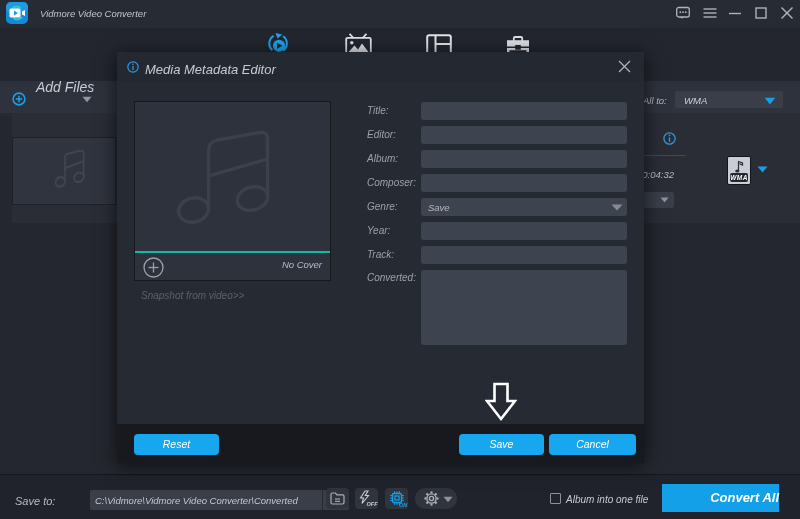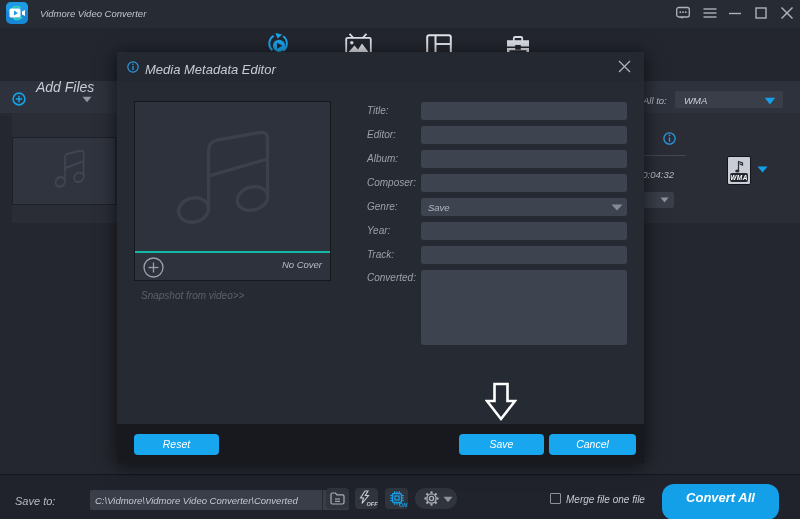--- a/index.html
+++ b/index.html
@@ -27,21 +27,21 @@
 #mini-dd { left:630px; top:192px; width:44px; height:16px; background:#3a3e48; border-radius:2px; }
 #rline { left:640px; top:155px; width:46px; height:1px; background:#42464f; }
 #wmafile { left:727px; top:156px; width:24px; height:29px; background:#c9cdd5; border:1px solid #13151a; border-radius:2px; }
 #wmafile .lbl { position:absolute; left:2px; right:2px; bottom:2px; height:9px; background:#23262d; border-radius:2px; color:#fff; font-size:6.5px; text-align:center; line-height:9px; font-weight:bold; letter-spacing:0.5px;}
 
 #saveto { left:15px; top:495px; color:#b6bac2; font-size:11px; }
 #pathbox { left:58px; top:490px; width:259px; height:20px; background:#3a3e48; border-radius:2px;margin-left:32px; }
 #pathbox .ptxt { position:absolute; left:5px; top:5px; color:#c3c7cf; font-size:9.5px; }
 #pathbox .sep { position:absolute; right:26px; top:0; width:1px; height:20px; background:#262932; }
 .botbtn { top:488px; height:21px; background:#30343d; border-radius:4px; }
-#convertall { left:662px; top:484px; width:117px; height:36px; background:#14a0e9; border-radius:12px; color:#fff; font-size:13px; font-weight:bold; text-align:center; line-height:28px; }
+#convertall { left:662px; top:484px; width:117px; height:28px; background:#14a0e9; border-radius:0; color:#fff; font-size:13px; font-weight:bold; text-align:right; line-height:28px; }
 #merge-txt { left:566px; top:494px; color:#c6cad2; font-size:10px; }
 #merge-box { left:550px; top:493px; width:11px; height:11px; border:1px solid #8b919c; border-radius:1px; background:transparent; }
 
 #dialog { left:117px; top:52px; width:527px; height:411px; background:#262a33; box-shadow:0 2px 18px rgba(0,0,0,0.65); }
 #dlg-head { left:0; top:0; width:527px; height:30px; background:#242831; }
 #dlg-title { left:28px; top:10px; color:#c8cbd2; font-size:13px; }
 #dlg-foot { left:0; top:372px; width:527px; height:39px; background:#17191f; }
 #coverbox { left:17px; top:49px; width:197px; height:180px; background:#2e323c; border:1px solid #16181d; }
 #coverstrip { position:absolute; left:0; right:0; bottom:0; height:29px; border-top:2px solid #14b8a6; }
 #nocover { position:absolute; right:8px; bottom:10px; color:#b9bdc5; font-size:9.5px; }
@@ -233,21 +233,21 @@
           <line x1="12.1" y1="12.1" x2="13.5" y2="13.5"></line>
         <line x1="3.5" y1="13.5" x2="4.9" y2="12.1"></line>
           <line x1="12.1" y1="4.9" x2="13.5" y2="3.5"></line>
       </g>
     </g>
   </svg>
   <svg class="abs" style="left:443px;top:496px" width="10" height="7" viewBox="0 0 10 7">
       <path d="M0.5 0.8 L9.5 0.8 L5 6.2 Z" fill="#8d929d"></path>
     </svg>
   <div class="abs" id="merge-box"></div>
-  <div class="abs" id="merge-txt">Merge file one file</div>
+  <div class="abs" id="merge-txt">Album into one file</div>
   <div class="abs" id="convertall">Convert All</div>
 
   <div class="abs" id="dialog">
     <div class="abs" id="dlg-head"></div>
     <svg class="abs" style="left:10px;top:9px" width="12" height="12" viewBox="0 0 12 12">
       <circle cx="6" cy="6" r="5.2" fill="none" stroke="#2b9ae2" stroke-width="1.2"></circle>
       <line x1="6" y1="5" x2="6" y2="9" stroke="#2b9ae2" stroke-width="1.3"></line>
       <circle cx="6" cy="3.2" r="0.8" fill="#2b9ae2"></circle>
     </svg>
     <div class="abs" id="dlg-title">Media Metadata Editor</div>

